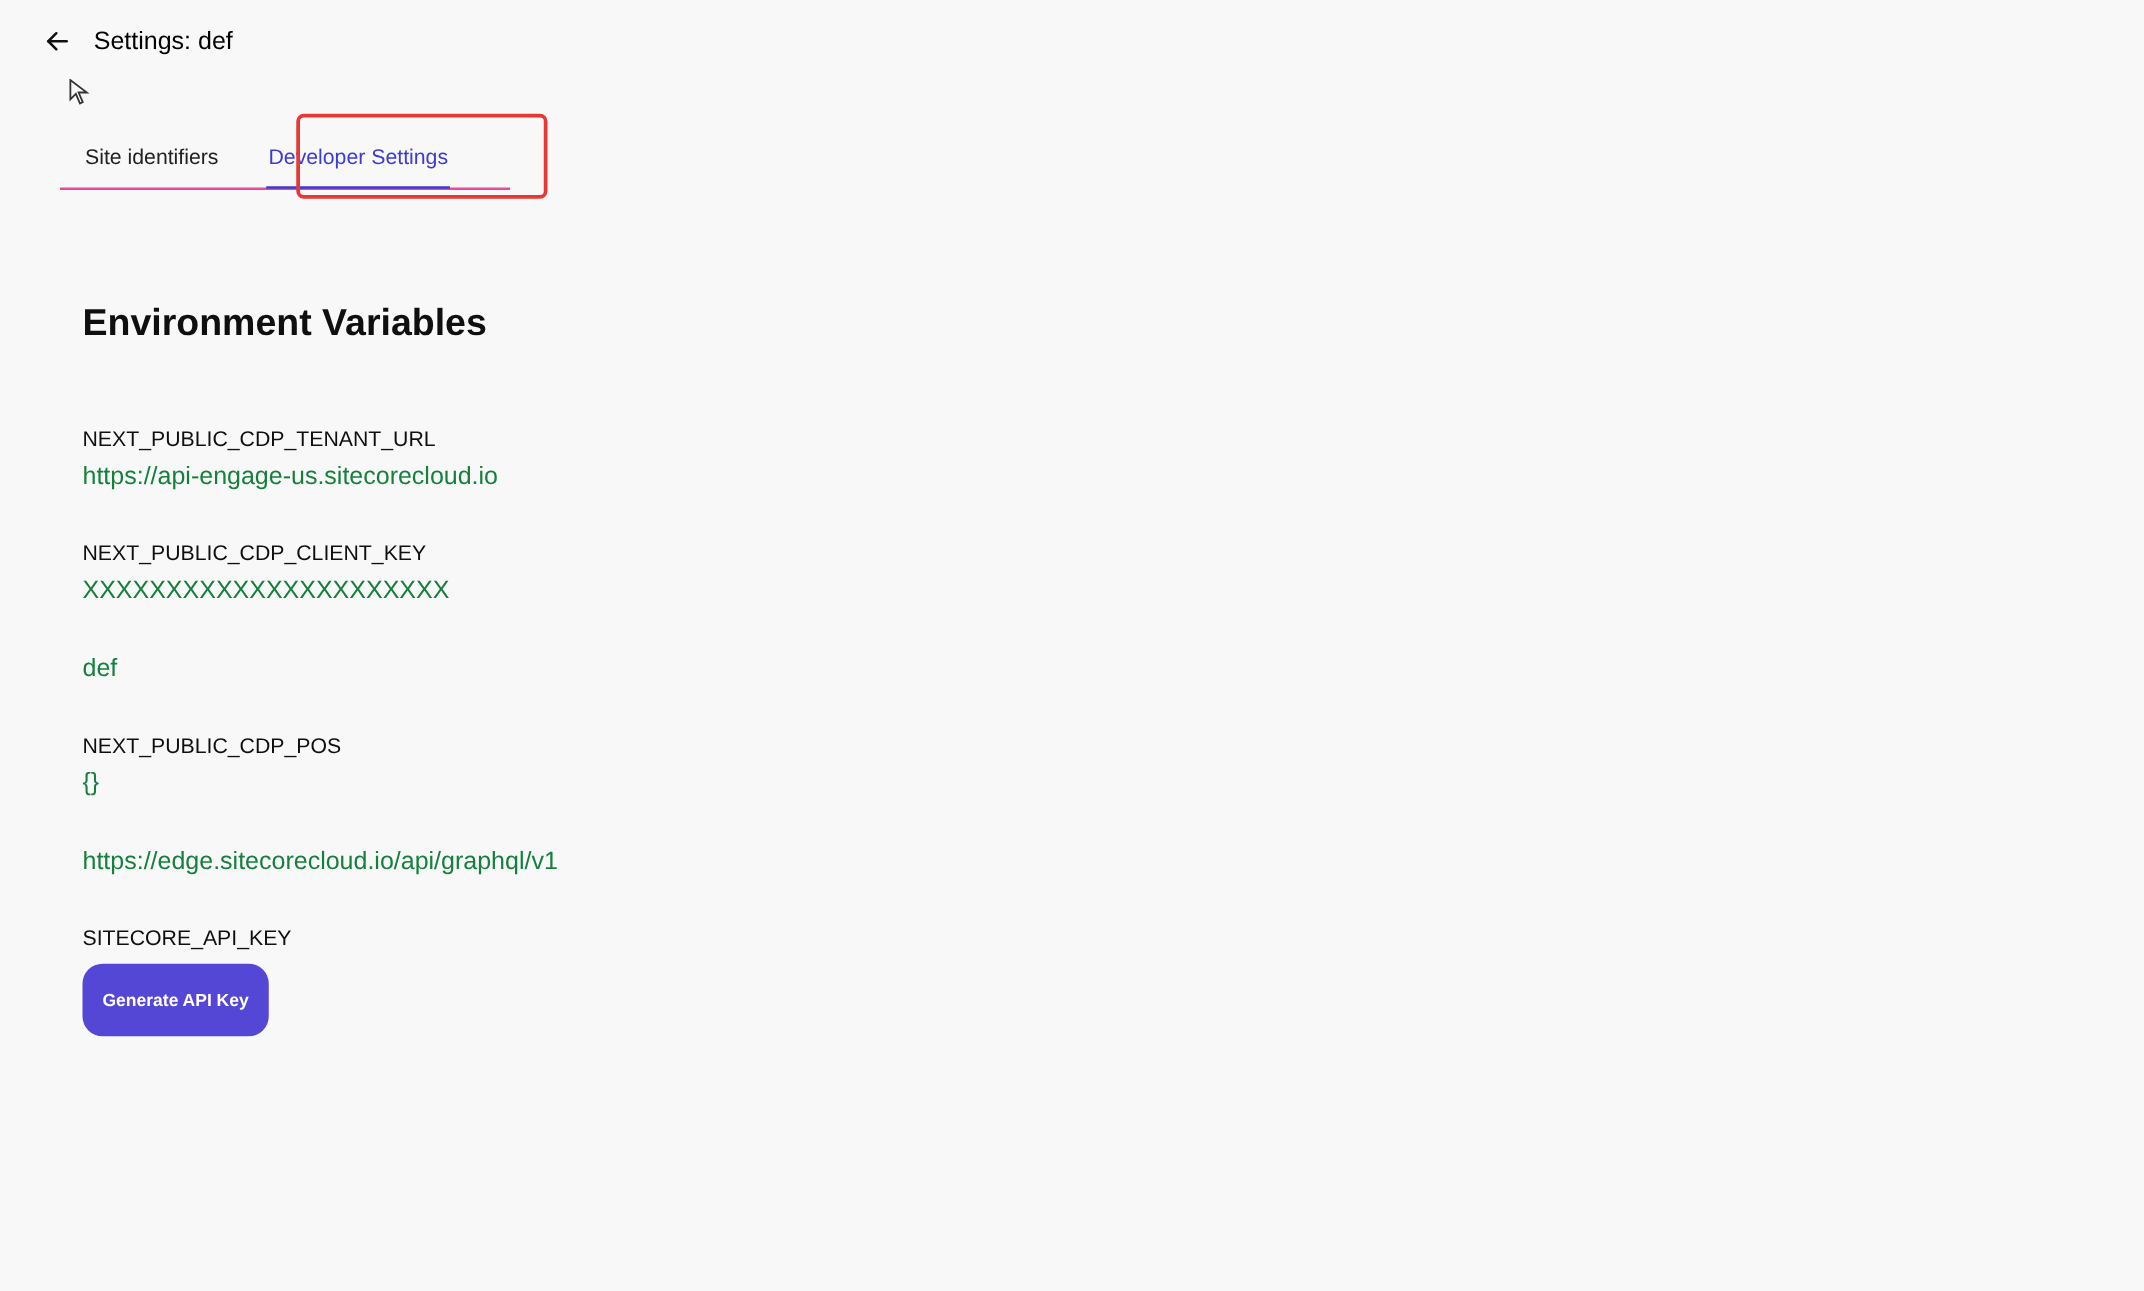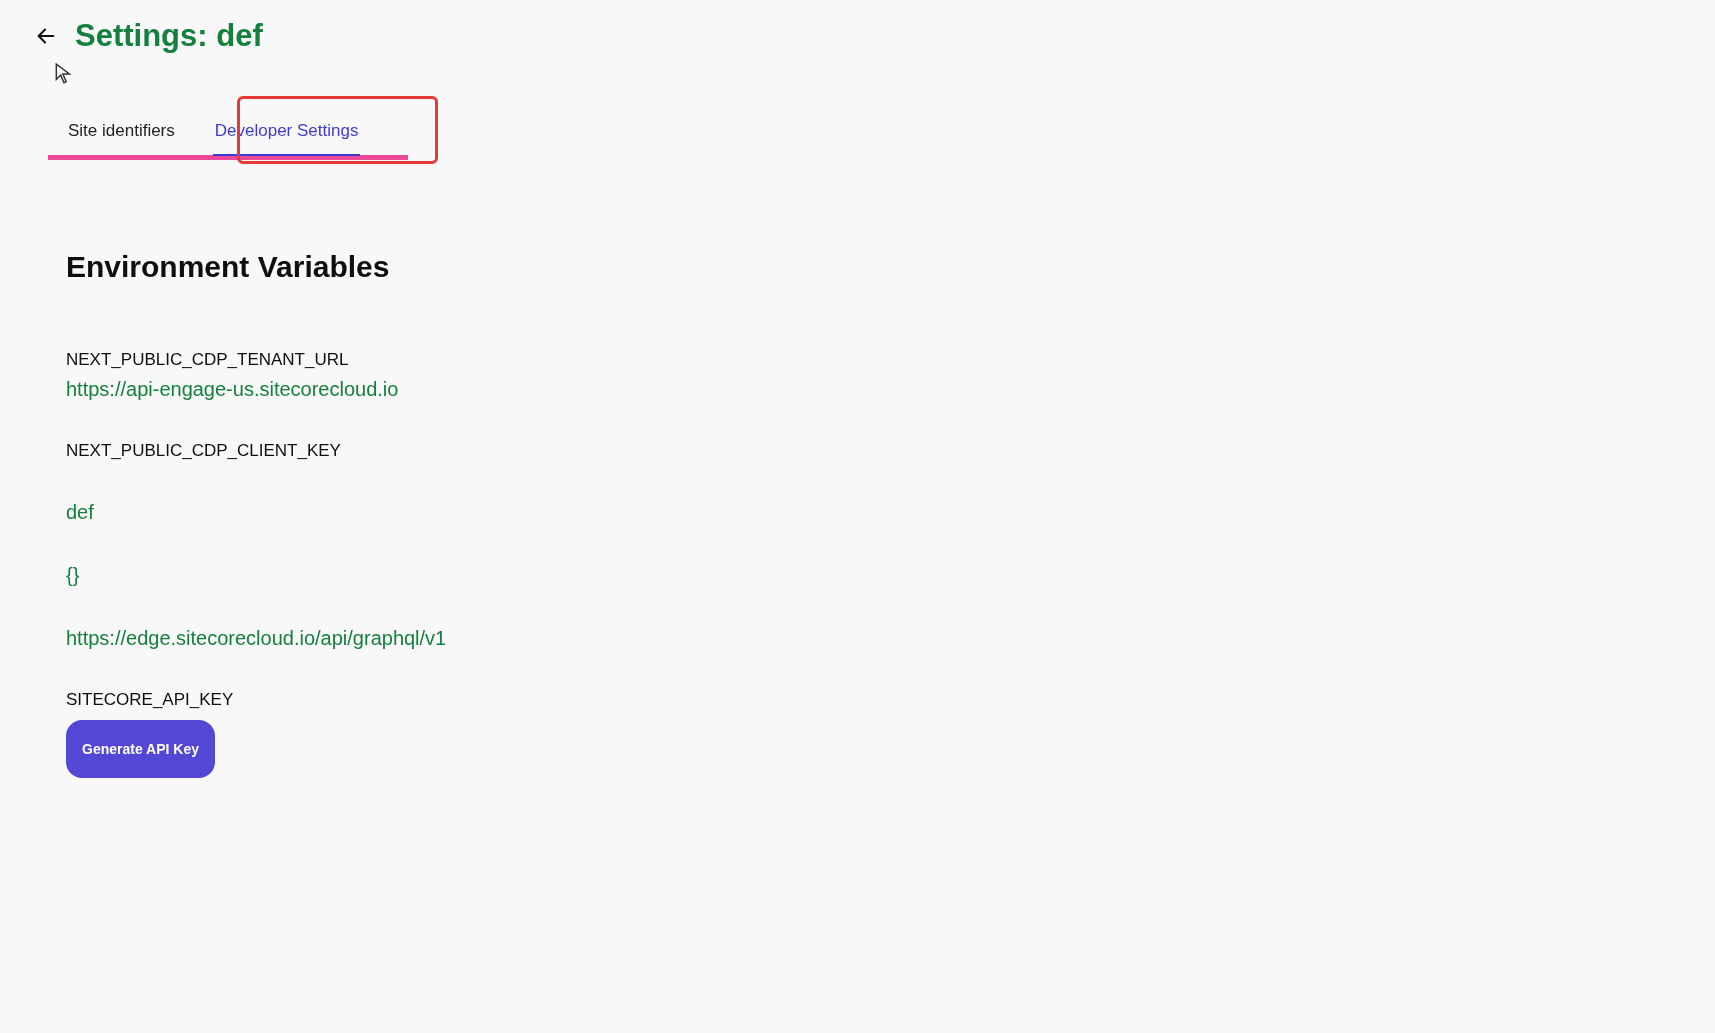--- a/index.html
+++ b/index.html
@@ -23,41 +23,41 @@
     .back-button {
       cursor: pointer;
       margin-right: 18px;
       margin-top: 4px;
     }
     .back-button svg {
       width: 22px;
       height: 22px;
     }
     .page-title {
-      font-size: 31px;
-      font-weight: 700;
-      color: #15803d;
+      font-size: 20px;
+      font-weight: 400;
+      color: #000000;
     }
     .cursor {
       position: absolute;
       left: 55px;
       top: 63px;
       pointer-events: none;
     }
     .cursor svg {
       width: 18px;
       height: 22px;
     }
     .tabs-wrapper {
       margin: 55px 0 0 48px;
       position: relative;
     }
     .tabs {
       display: flex;
-      border-bottom: 5px solid #ec4899;
+      border-bottom: 2px solid #ec4899;
       width: fit-content;
       min-width: 360px;
     }
     .tab {
       padding: 12px 20px 14px 20px;
       font-size: 17px;
       cursor: pointer;
       position: relative;
       color: #222;
     }
@@ -165,27 +165,29 @@
 <div class="content">
   <h2 class="section-heading">Environment Variables</h2>
 
   <div class="env-var">
     <div class="env-var-label">NEXT_PUBLIC_CDP_TENANT_URL</div>
     <div class="env-var-value">https://api-engage-us.sitecorecloud.io</div>
   </div>
 
   <div class="env-var">
     <div class="env-var-label">NEXT_PUBLIC_CDP_CLIENT_KEY</div>
+    <div class="env-var-value">XXXXXXXXXXXXXXXXXXXXXX</div>
   </div>
 
   <div class="env-var">
     <div class="env-var-value">def</div>
   </div>
 
   <div class="env-var">
+    <div class="env-var-label">NEXT_PUBLIC_CDP_POS</div>
     <div class="env-var-value">{}</div>
   </div>
 
   <div class="env-var">
     <div class="env-var-value">https://edge.sitecorecloud.io/api/graphql/v1</div>
   </div>
 
   <div class="env-var">
     <div class="env-var-label">SITECORE_API_KEY</div>
     <button class="generate-button">Generate API Key</button>

